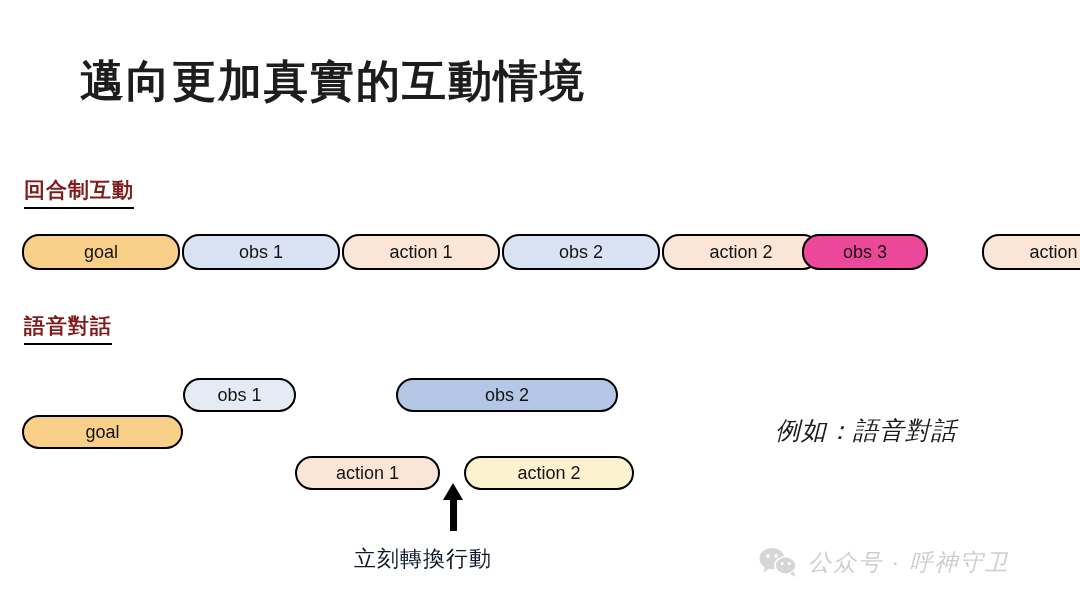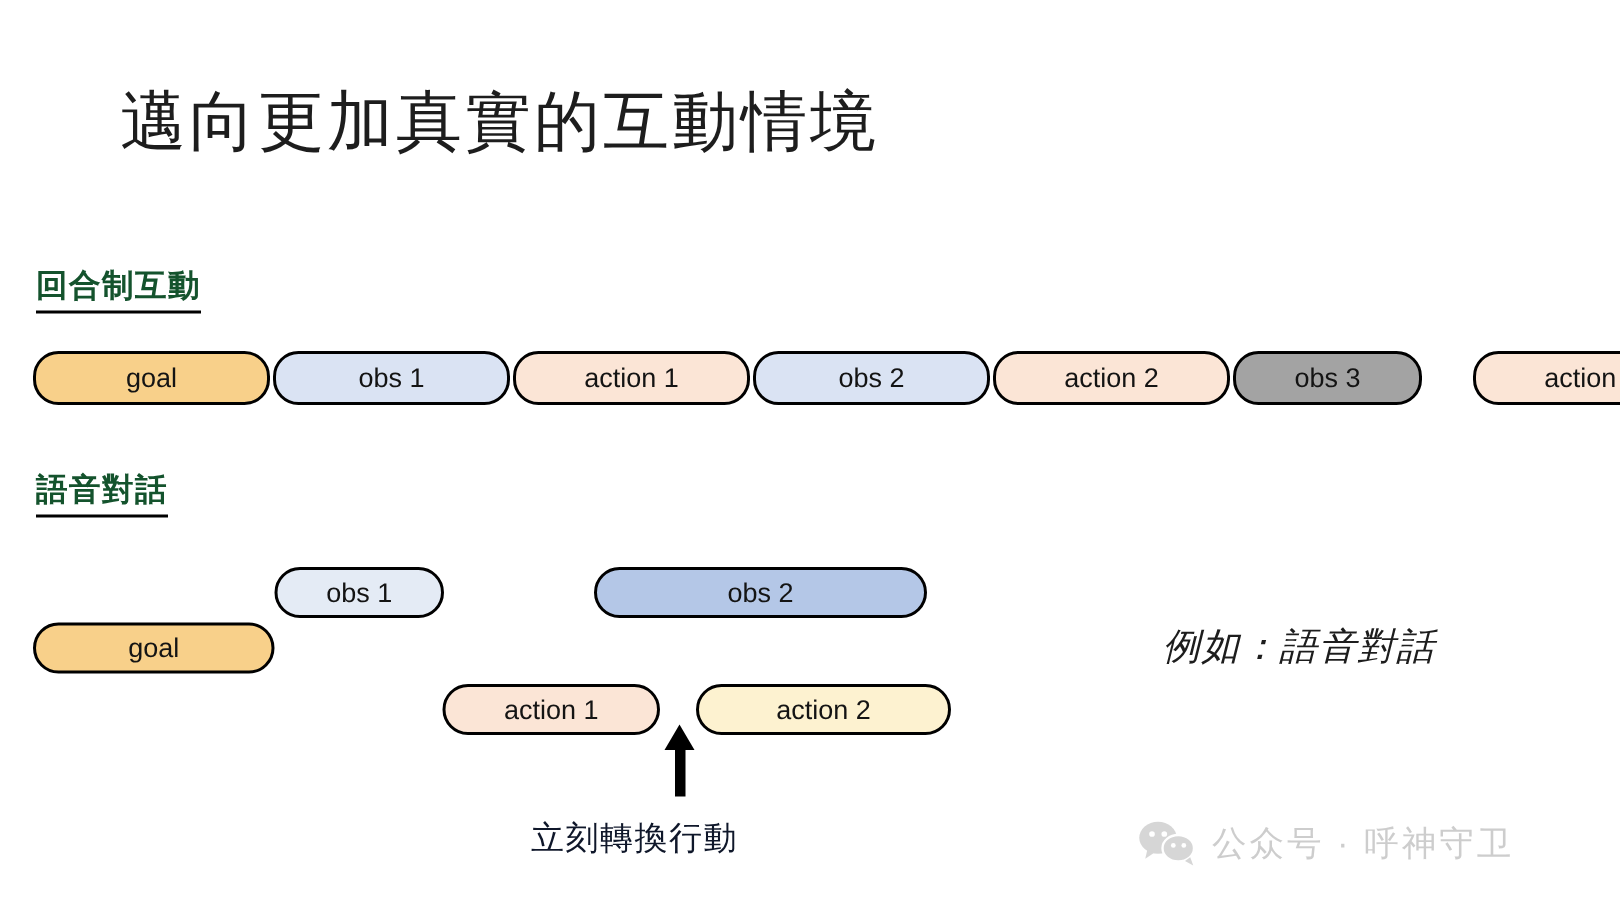--- a/index.html
+++ b/index.html
@@ -15,32 +15,32 @@
     font-family: "Liberation Sans", "DejaVu Sans", sans-serif;
     color: #1a1a1a;
   }
 
   
   .slide-title {
     position: absolute;
     left: 80px;
     top: 52px;
     font-size: 44px;
-    font-weight: 400;
+    font-weight: 700;
     letter-spacing: 2px;
     color: #1d1d1d;
     white-space: nowrap;
   }
 
   
   .section-heading {
     position: absolute;
     font-size: 21px;
     font-weight: 700;
-    color: #14532d;
+    color: #7f1d1d;
     letter-spacing: 1px;
     padding-bottom: 3px;
     border-bottom: 2px solid #000000;
     white-space: nowrap;
   }
   #heading-turn  { left: 24px; top: 176px; }
   #heading-real  { left: 24px; top: 312px; }
 
   
   .flow-box {
@@ -129,20 +129,21 @@
 
   
   #watermark {
     position: absolute;
     left: 758px;
     top: 546px;
     display: flex;
     align-items: center;
     gap: 10px;
     opacity: 0.42;
+    font-style: italic;
   }
   #watermark .wm-text {
     font-size: 23px;
     color: #8a8a8a;
     letter-spacing: 2px;
     white-space: nowrap;
   }
   .wechat-icon { display: block; }
 </style>
 </head>
@@ -151,21 +152,21 @@
 <div class="slide-title">邁向更加真實的互動情境</div>
 
 <div class="section-heading" id="heading-turn">回合制互動</div>
 
 <div id="turn-strip">
     <div class="flow-box" style="left: 22px; width: 158px; background: rgb(248, 208, 138);">goal</div>
     <div class="flow-box" style="left: 182px; width: 158px; background: rgb(218, 227, 243);">obs 1</div>
     <div class="flow-box" style="left: 342px; width: 158px; background: rgb(251, 229, 214);">action 1</div>
     <div class="flow-box" style="left: 502px; width: 158px; background: rgb(218, 227, 243);">obs 2</div>
     <div class="flow-box" style="left: 662px; width: 158px; background: rgb(251, 229, 214);">action 2</div>
-    <div class="flow-box" style="left: 822px; width: 126px; background: #a3a3a3;">obs 3</div>
+    <div class="flow-box" style="left: 802px; width: 126px; background: #ec4899;">obs 3</div>
     <div class="flow-box" style="left: 982px; width: 158px; background: rgb(251, 229, 214);">action 3</div>
   </div>
 
 <div class="section-heading" id="heading-real">語音對話</div>
 
 <div id="realtime-cluster">
     <div class="flow-box" style="left: 22px; width: 161px; top: 49px; background: rgb(248, 208, 138);">goal</div>
     <div class="flow-box" style="left: 183px; width: 113px; top: 12px; background: rgb(228, 235, 245);">obs 1</div>
     <div class="flow-box" style="left: 396px; width: 222px; top: 12px; background: rgb(180, 199, 231);">obs 2</div>
     <div class="flow-box" style="left: 295px; width: 145px; top: 90px; background: rgb(251, 229, 214);">action 1</div>

